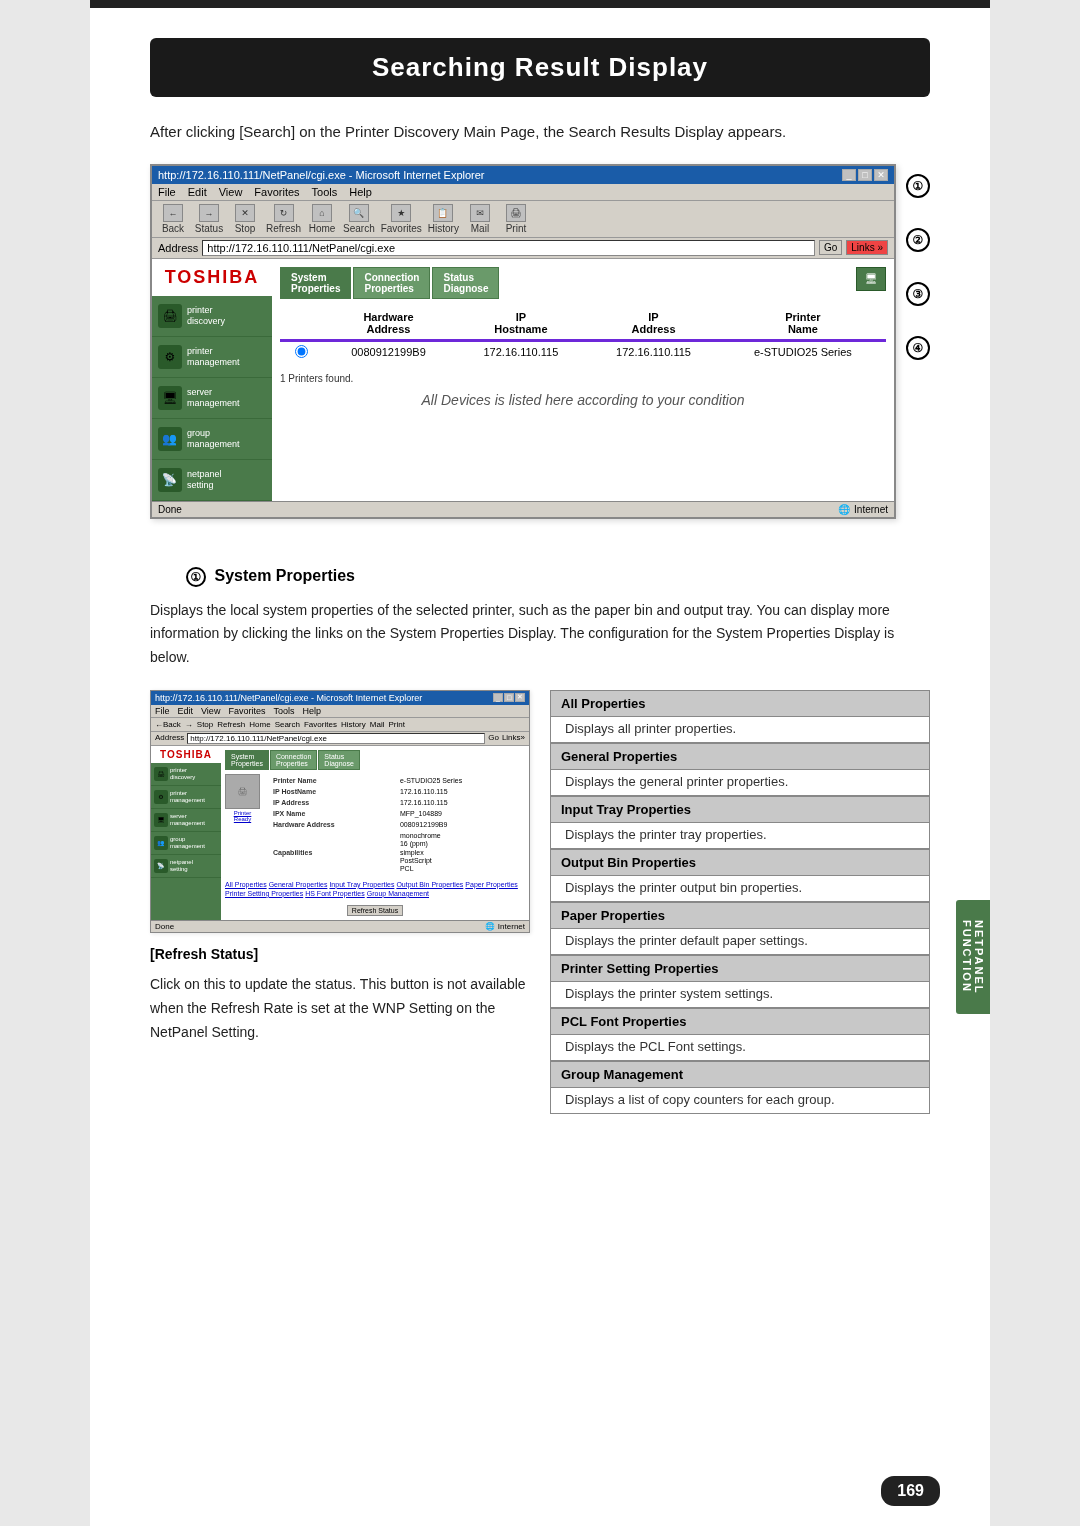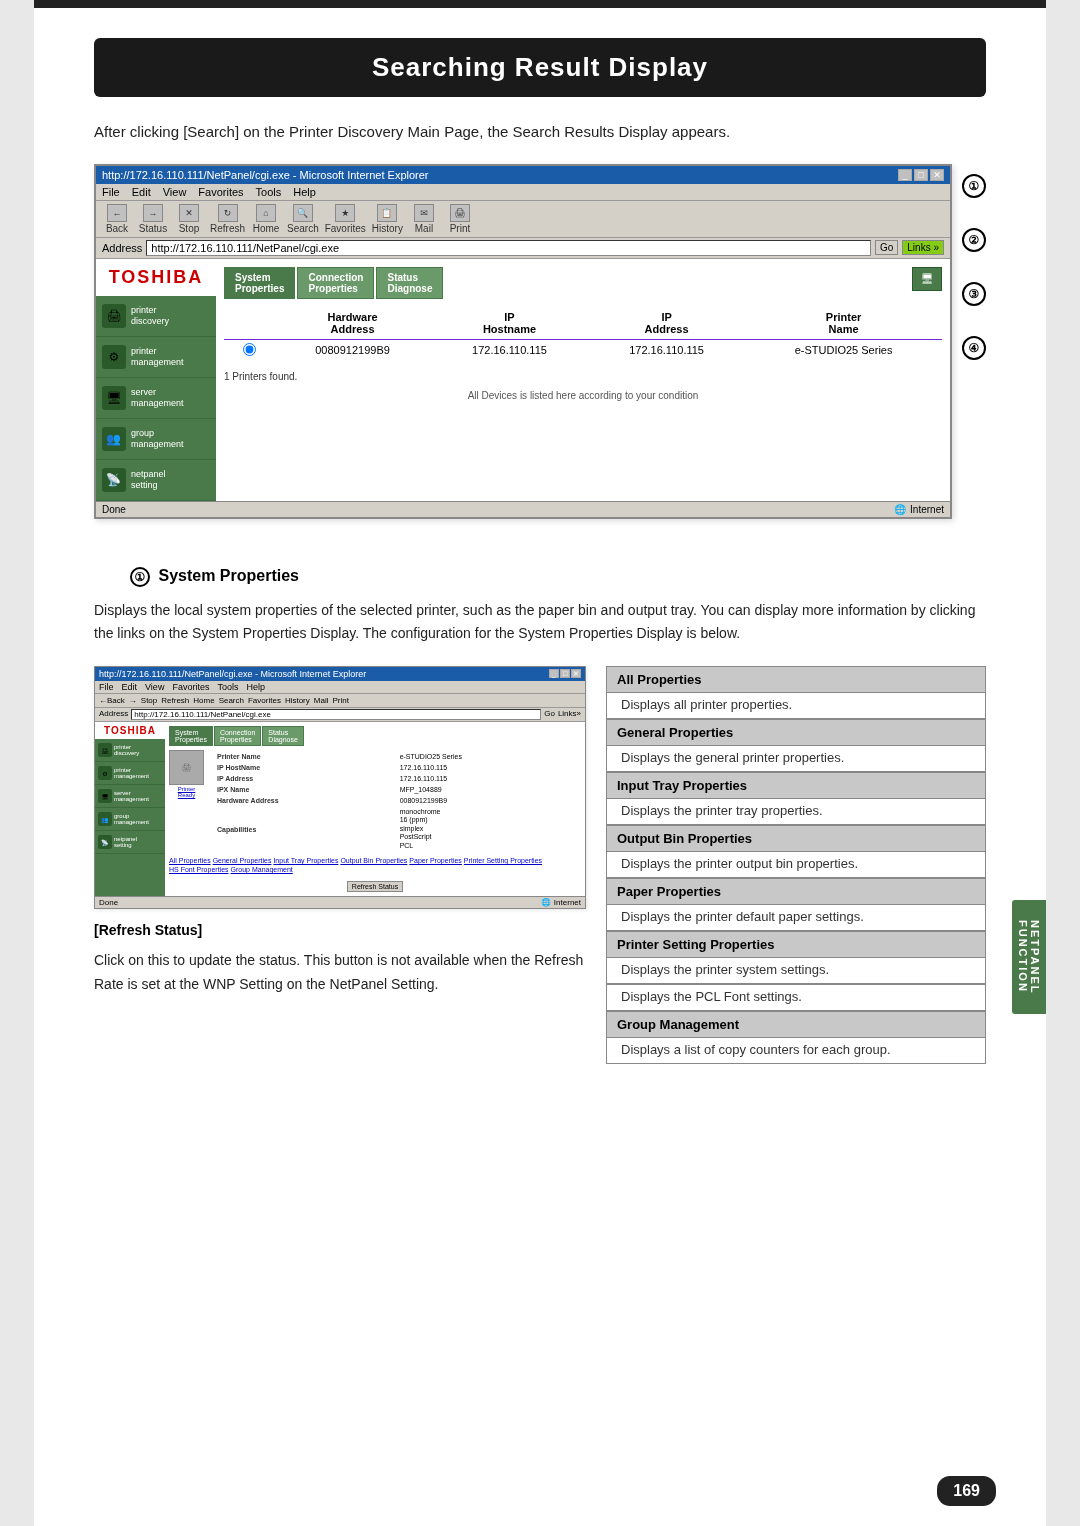--- a/index.html
+++ b/index.html
@@ -8,21 +8,21 @@
       background: #e8e8e8;
       width: 1080px;
       min-height: 1526px;
       position: relative;
       color: #000;
     }
 
     .page-wrapper {
       background: #fff;
       margin: 0 auto;
-      width: 1012px;
+      width: 900px;
       min-height: 1526px;
       padding: 0;
       position: relative;
     }
 
     
     .top-bar {
       background: #222;
       height: 8px;
       width: 100%;
@@ -132,21 +132,21 @@
       padding: 1px 4px;
       font-size: 11px;
     }
     .go-btn {
       background: #d4d0c8;
       border: 1px solid #888;
       font-size: 10px;
       padding: 1px 4px;
     }
     .links-btn {
-      background: #84cc16;
+      background: #ef4444;
       border: 1px solid #888;
       font-size: 10px;
       padding: 1px 4px;
     }
 
     
     .browser-content {
       display: flex;
       background: #fff;
     }
@@ -217,36 +217,37 @@
 
     
     .results-table {
       width: 100%;
       border-collapse: collapse;
       font-size: 11px;
     }
     .results-table th {
       text-align: center;
       padding: 4px 8px;
-      border-bottom: 1px solid #6d28d9;
+      border-bottom: 3px solid #6d28d9;
       font-weight: bold;
     }
     .results-table td {
       text-align: center;
       padding: 3px 8px;
     }
     .radio-col { text-align: left; }
     .found-text {
       font-size: 10px;
       margin-top: 10px;
       color: #333;
     }
     .bottom-note {
       text-align: center;
-      font-size: 10px;
+      font-size: 14px;
+      font-style: italic;
       margin-top: 8px;
       color: #555;
     }
 
     
     .status-bar {
       background: #d4d0c8;
       border-top: 1px solid #888;
       padding: 2px 6px;
       font-size: 10px;
@@ -839,20 +840,21 @@
             <div class="prop-header">Paper Properties</div>
             <div class="prop-desc">Displays the printer default paper settings.</div>
           </div>
 
           <div class="prop-item">
             <div class="prop-header">Printer Setting Properties</div>
             <div class="prop-desc">Displays the printer system settings.</div>
           </div>
 
           <div class="prop-item">
+            <div class="prop-header">PCL Font Properties</div>
             <div class="prop-desc">Displays the PCL Font settings.</div>
           </div>
 
           <div class="prop-item">
             <div class="prop-header">Group Management</div>
             <div class="prop-desc">Displays a list of copy counters for each group.</div>
           </div>
 
         </div>
       </div>

